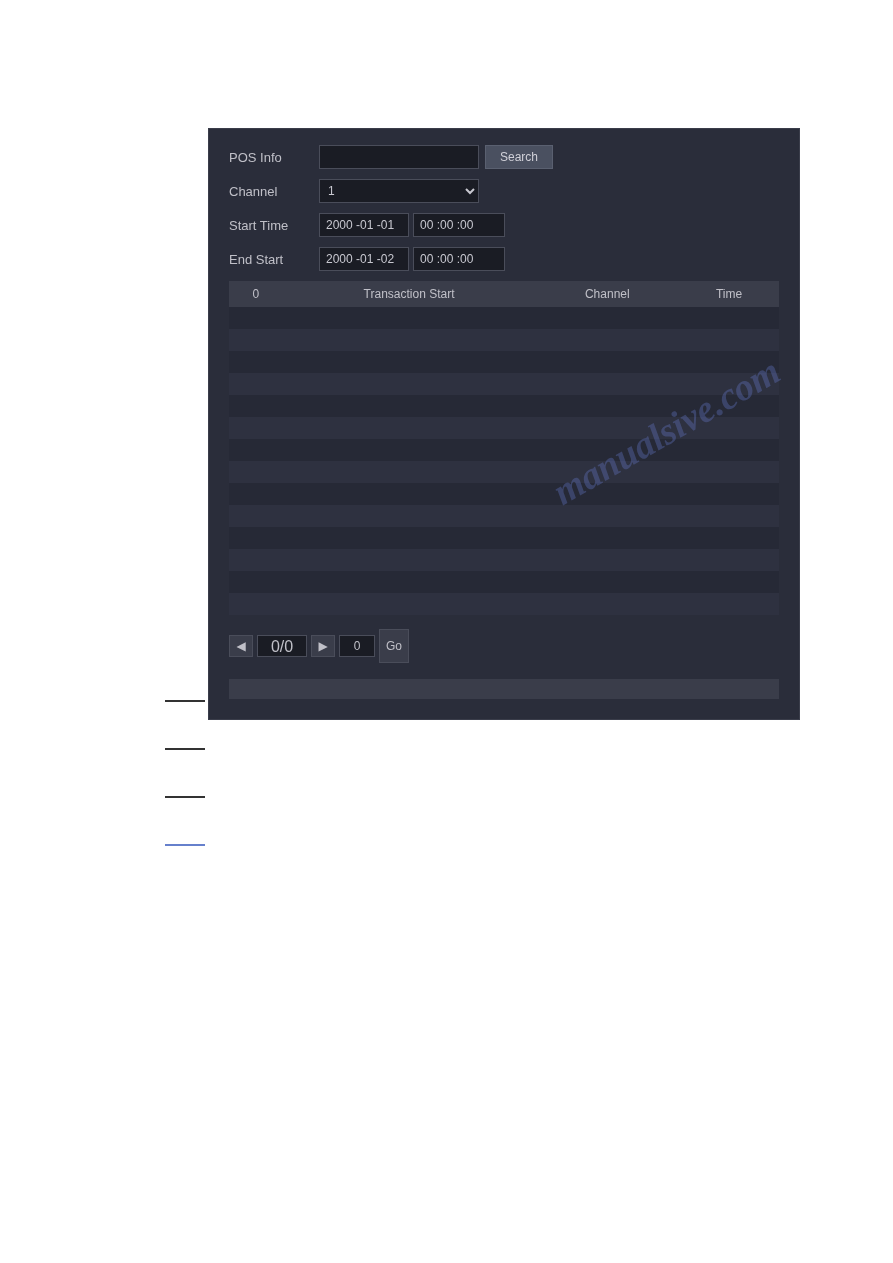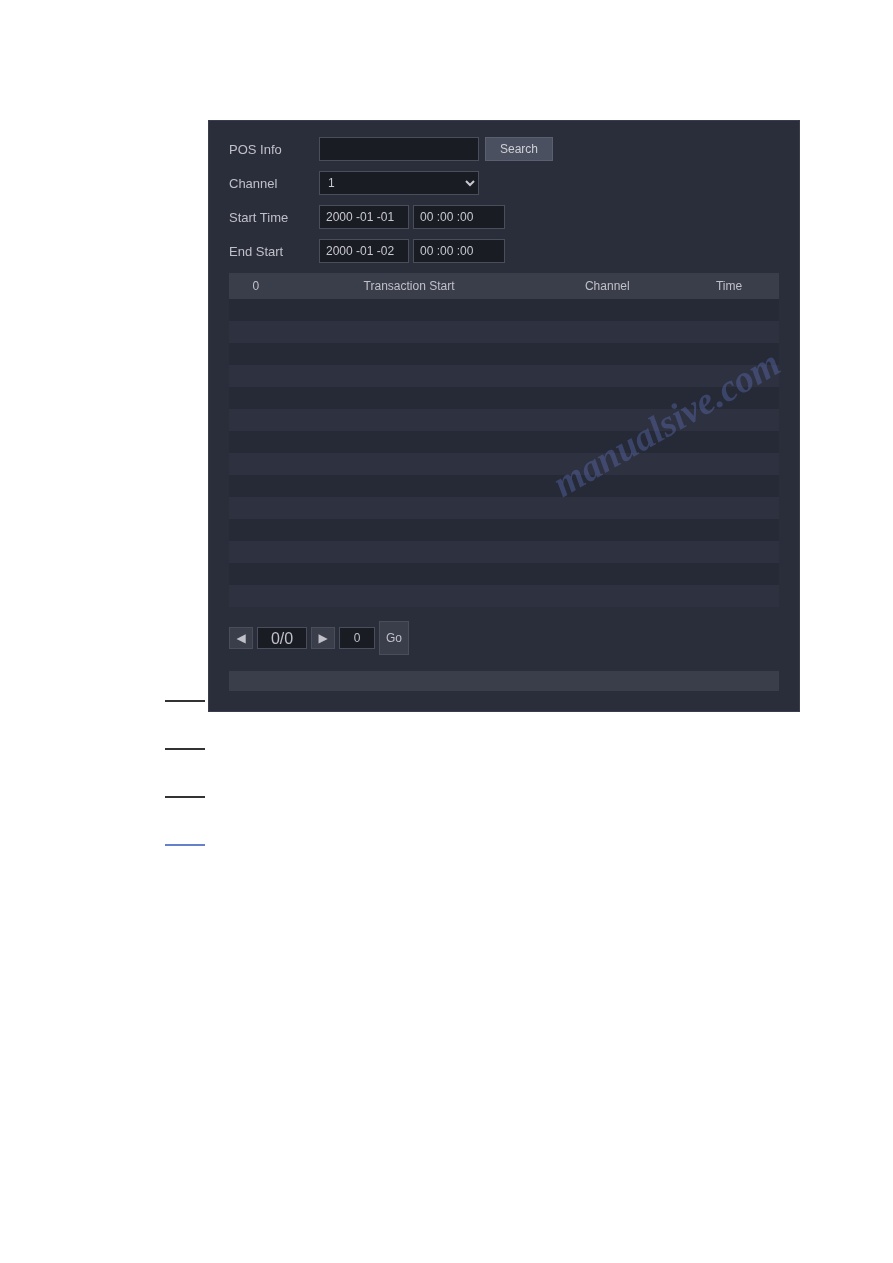--- a/index.html
+++ b/index.html
@@ -14,21 +14,21 @@
 
     .page-wrapper {
       width: 893px;
       min-height: 1263px;
       background: #fff;
       position: relative;
     }
 
     .panel {
       position: absolute;
-      top: 120px;
+      top: 128px;
       left: 208px;
       width: 592px;
       background: #2a2d3a;
       border: 1px solid #3a3d4a;
       padding: 16px 20px 20px 20px;
     }
 
     .form-row {
       display: flex;
       align-items: center;

